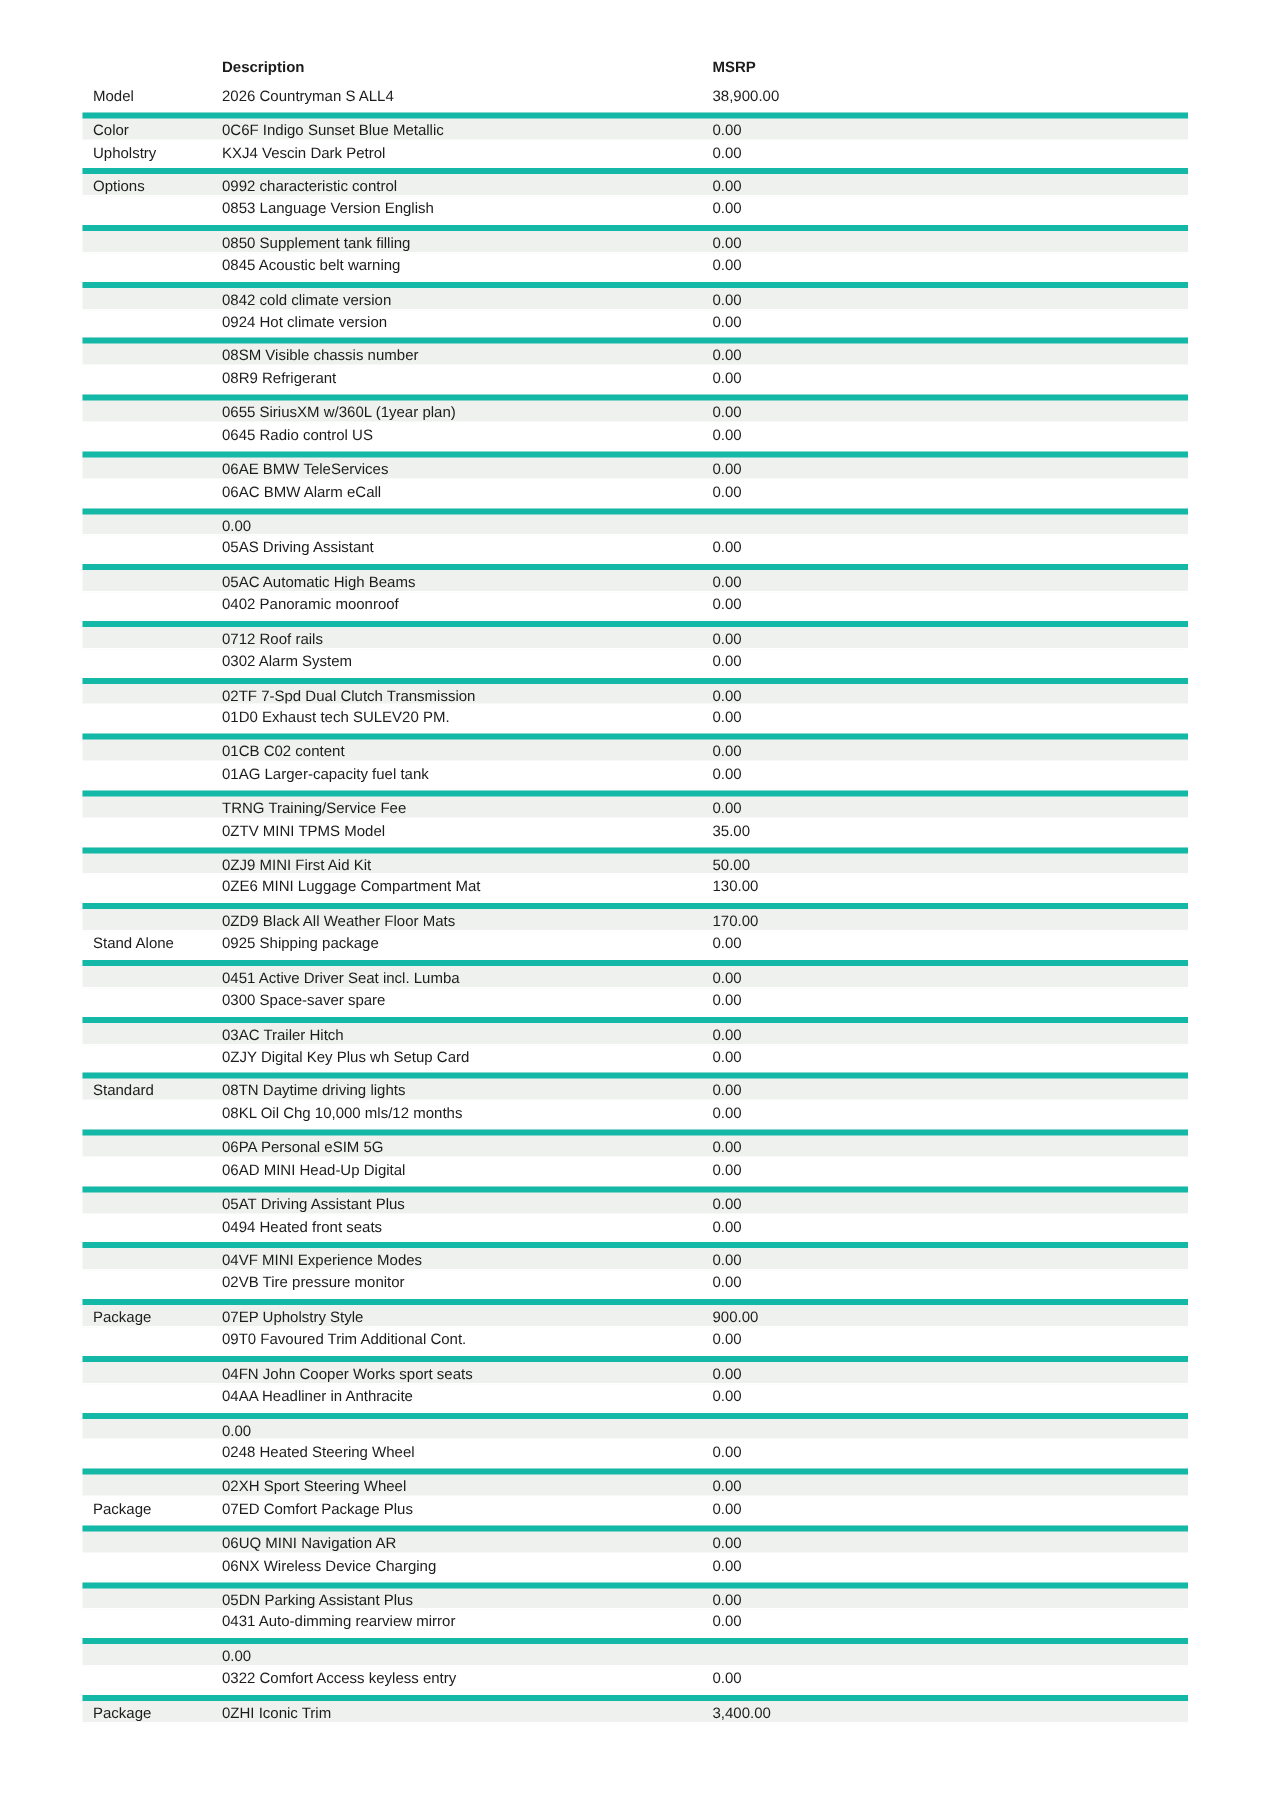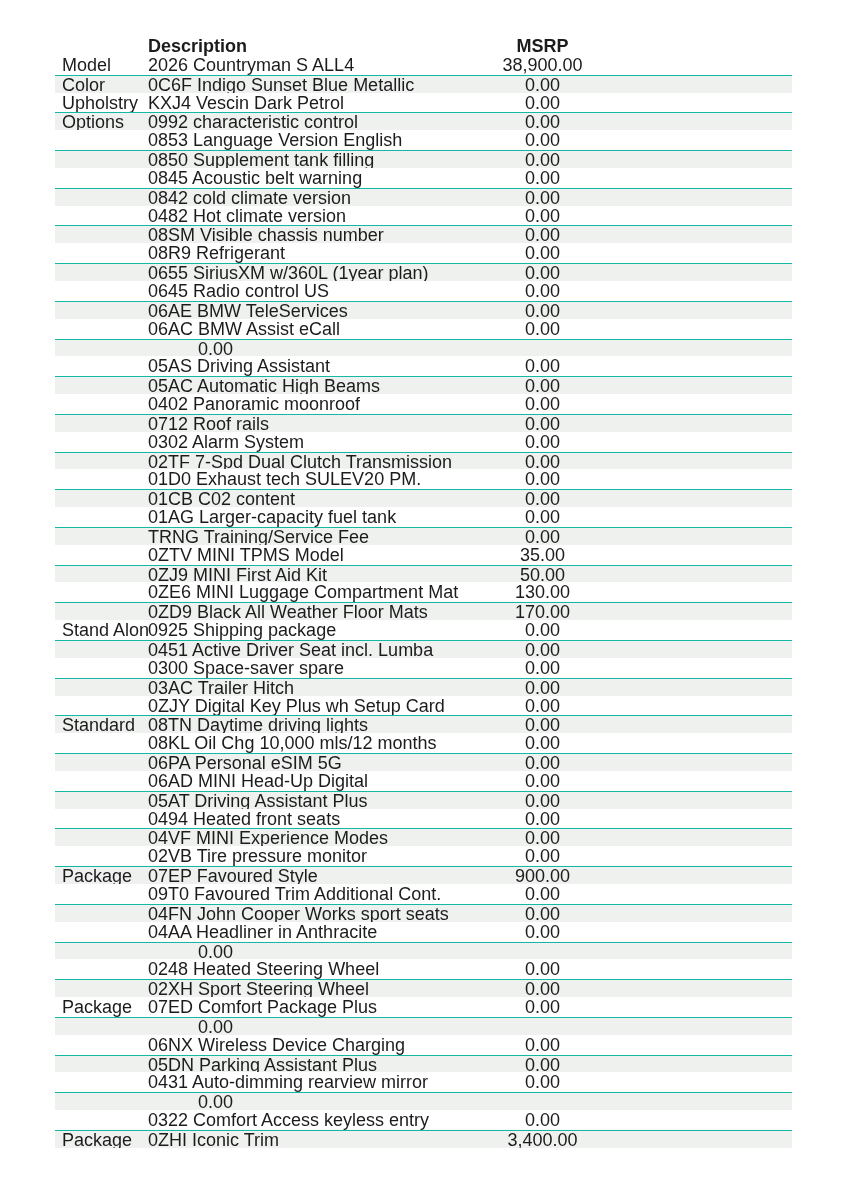--- a/index.html
+++ b/index.html
@@ -6,58 +6,58 @@
     margin: 0;
     padding: 0;
     background: #ffffff;
   }
   #page {
     position: relative;
     width: 848px;
     height: 1200px;
     background: #ffffff;
     font-family: "Liberation Sans", "DejaVu Sans", sans-serif;
-    font-size: 18px;
+    font-size: 10px;
     color: #1c1c1c;
     overflow: hidden;
   }
   #options-table {
     position: absolute;
     left: 55px;
     top: 37px;
     width: 737px;
   }
   .row {
     display: flex;
     height: 18.85px;
     line-height: 18.85px;
     white-space: nowrap;
     box-sizing: border-box;
   }
   .row.shaded {
     background: #eff1ef;
-    border-top: 1px solid #14b8a6;
+    border-top: 4px solid #14b8a6;
     border-bottom: 1px solid #ffffff;
   }
   .cell-cat {
     width: 93px;
     padding-left: 7px;
     box-sizing: border-box;
     flex: none;
     overflow: hidden;
   }
   .cell-desc {
     width: 327px;
     flex: none;
     overflow: hidden;
   }
   .cell-msrp {
     width: 135px;
     flex: none;
-    text-align: center;
+    text-align: left;
     overflow: hidden;
   }
   .cell-rest {
     flex: 1;
   }
   .header-row .cell-desc,
   .header-row .cell-msrp {
     font-weight: bold;
   }
 </style>
@@ -116,21 +116,21 @@
           <div class="cell-rest"></div>
         </div>
         <div class="row shaded">
           <div class="cell-cat"></div>
           <div class="cell-desc">0842 cold climate version</div>
           <div class="cell-msrp">0.00</div>
           <div class="cell-rest"></div>
         </div>
         <div class="row">
           <div class="cell-cat"></div>
-          <div class="cell-desc">0482 Hot climate version</div>
+          <div class="cell-desc">0924 Hot climate version</div>
           <div class="cell-msrp">0.00</div>
           <div class="cell-rest"></div>
         </div>
         <div class="row shaded">
           <div class="cell-cat"></div>
           <div class="cell-desc">08SM Visible chassis number</div>
           <div class="cell-msrp">0.00</div>
           <div class="cell-rest"></div>
         </div>
         <div class="row">
@@ -152,21 +152,21 @@
           <div class="cell-rest"></div>
         </div>
         <div class="row shaded">
           <div class="cell-cat"></div>
           <div class="cell-desc">06AE BMW TeleServices</div>
           <div class="cell-msrp">0.00</div>
           <div class="cell-rest"></div>
         </div>
         <div class="row">
           <div class="cell-cat"></div>
-          <div class="cell-desc">06AC BMW Assist eCall</div>
+          <div class="cell-desc">06AC BMW Alarm eCall</div>
           <div class="cell-msrp">0.00</div>
           <div class="cell-rest"></div>
         </div>
         <div class="row shaded">
           <div class="cell-cat"></div>
           <div class="cell-msrp">0.00</div>
           <div class="cell-rest"></div>
         </div>
         <div class="row">
           <div class="cell-cat"></div>
@@ -325,21 +325,21 @@
           <div class="cell-rest"></div>
         </div>
         <div class="row">
           <div class="cell-cat"></div>
           <div class="cell-desc">02VB Tire pressure monitor</div>
           <div class="cell-msrp">0.00</div>
           <div class="cell-rest"></div>
         </div>
         <div class="row shaded">
           <div class="cell-cat">Package</div>
-          <div class="cell-desc">07EP Favoured Style</div>
+          <div class="cell-desc">07EP Upholstry Style</div>
           <div class="cell-msrp">900.00</div>
           <div class="cell-rest"></div>
         </div>
         <div class="row">
           <div class="cell-cat"></div>
           <div class="cell-desc">09T0 Favoured Trim Additional Cont.</div>
           <div class="cell-msrp">0.00</div>
           <div class="cell-rest"></div>
         </div>
         <div class="row shaded">
@@ -372,20 +372,21 @@
           <div class="cell-rest"></div>
         </div>
         <div class="row">
           <div class="cell-cat">Package</div>
           <div class="cell-desc">07ED Comfort Package Plus</div>
           <div class="cell-msrp">0.00</div>
           <div class="cell-rest"></div>
         </div>
         <div class="row shaded">
           <div class="cell-cat"></div>
+          <div class="cell-desc">06UQ MINI Navigation AR</div>
           <div class="cell-msrp">0.00</div>
           <div class="cell-rest"></div>
         </div>
         <div class="row">
           <div class="cell-cat"></div>
           <div class="cell-desc">06NX Wireless Device Charging</div>
           <div class="cell-msrp">0.00</div>
           <div class="cell-rest"></div>
         </div>
         <div class="row shaded">

